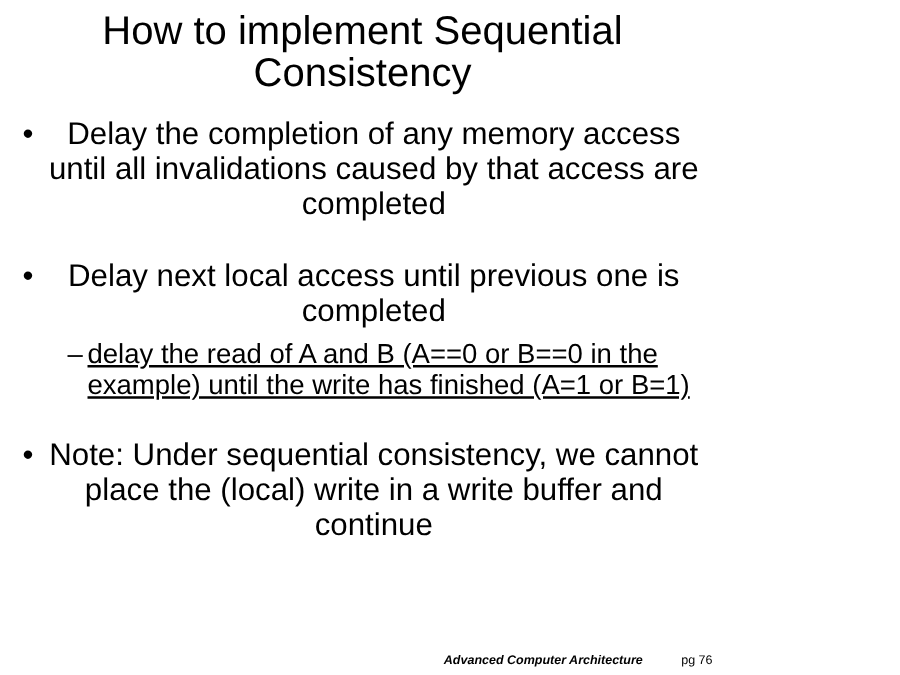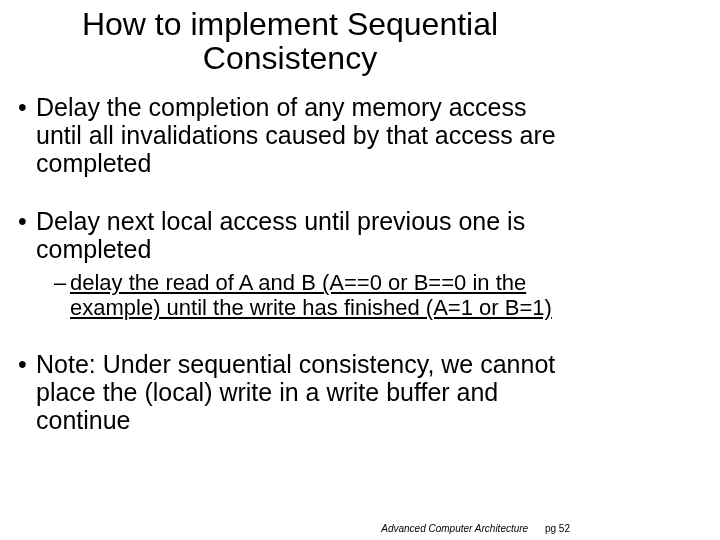--- a/index.html
+++ b/index.html
@@ -35,20 +35,21 @@
     margin-bottom: 30px;
   }
   .bullet-l1 .dot {
     flex: 0 0 auto;
     width: 18px;
     text-align: left;
     font-size: 25px;
   }
   .bullet-l1 .txt {
     flex: 1 1 auto;
+    text-align: center;
   }
   .bullet-l2 {
     display: flex;
     font-size: 22px;
     line-height: 1.12;
     margin-left: 36px;
     margin-top: -22px;
     margin-bottom: 30px;
   }
   .bullet-l2 .dash {
@@ -63,21 +64,22 @@
   .footer {
     position: absolute;
     bottom: 6px;
     right: 10px;
     font-family: Arial, Helvetica, sans-serif;
     font-size: 10px;
     color: #000;
   }
   .footer .course {
     font-style: italic;
-    margin-right: 14px;
+    margin-right: 28px;
+    font-weight: bold;
   }
 </style>
 </head>
 <body>
 
 <div class="slide">
 
   <div class="title">How to implement Sequential Consistency</div>
 
   <div class="body">
@@ -99,16 +101,16 @@
 
     <div class="bullet-l1">
       <div class="dot">•</div>
       <div class="txt">Note: Under sequential consistency, we cannot place the (local) write in a write buffer and continue</div>
     </div>
 
   </div>
 
   <div class="footer">
     <span class="course">Advanced Computer Architecture</span>
-    <span>pg 52</span>
+    <span>pg 76</span>
   </div>
 
 </div>
 
 </body></html>

